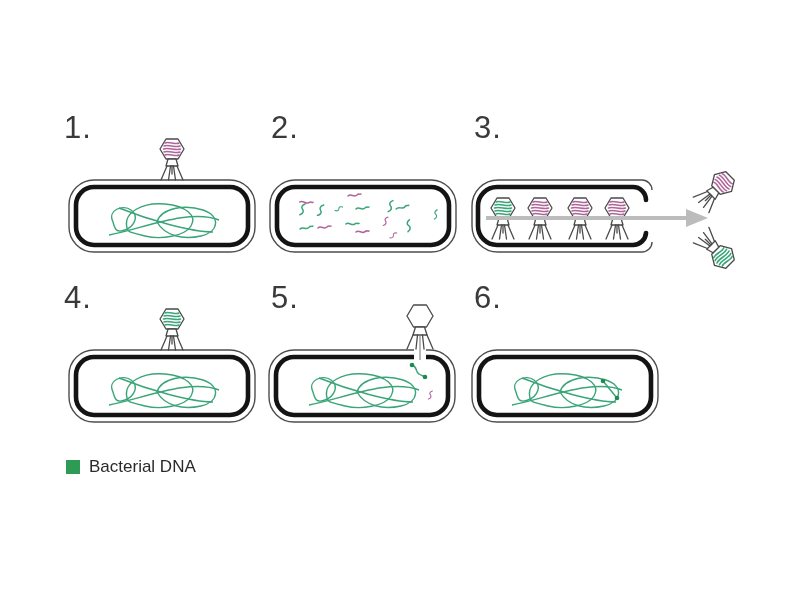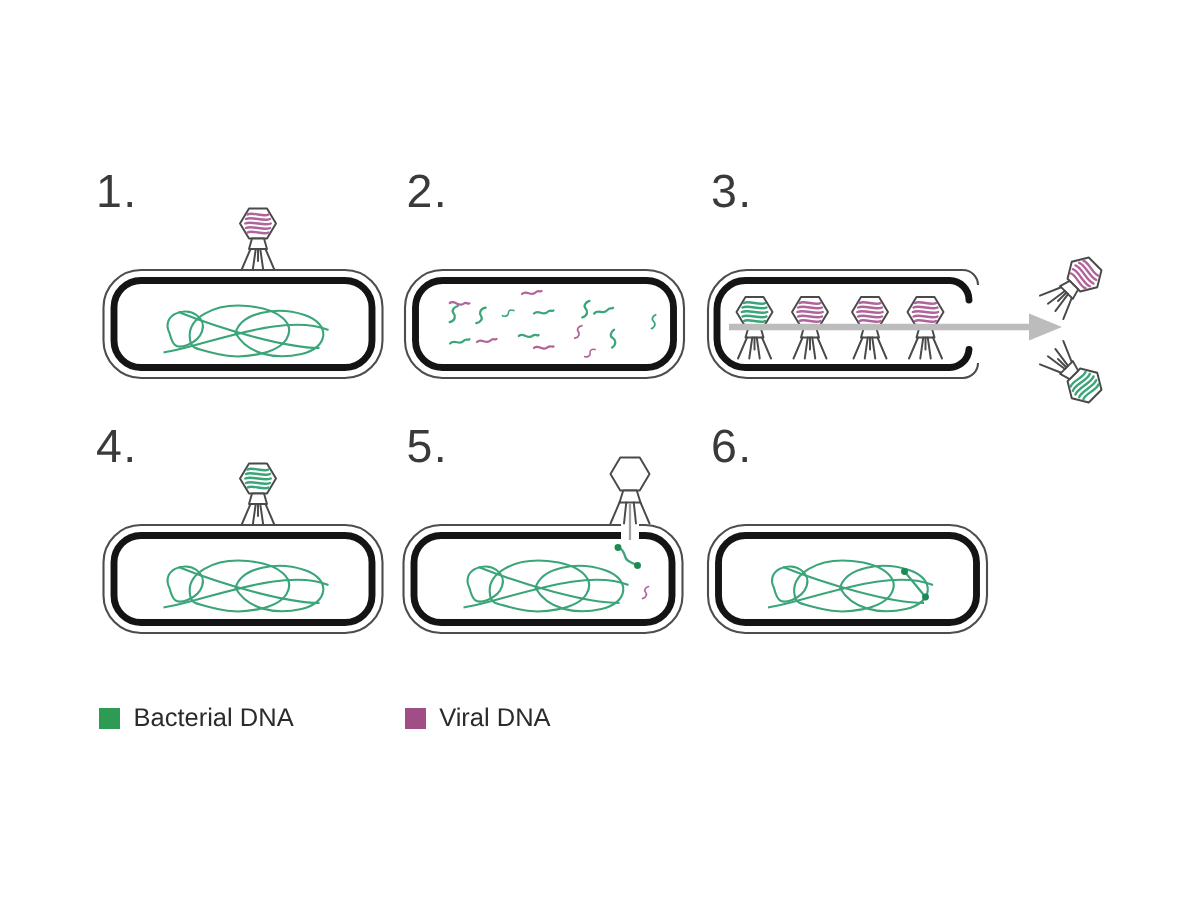--- a/index.html
+++ b/index.html
@@ -1,20 +1,20 @@
 <!DOCTYPE html>
 <html style="--bacterial-dna: #3aa578; --viral-dna: #b0659a; --dna-dot: #1d8a52; --cell-wall: #141414; --cell-outline: #4d4d4d; --phage-outline: #4a4a4a; --arrow: #bcbcbc; --label-text: #3a3a3a; --legend-0: #2d9b54; --legend-1: #a14e86;"><head>
 <meta charset="utf-8">
 <style>
   html,body{margin:0;padding:0;background:#ffffff;}
   .stage{position:relative;width:800px;height:600px;background:#fff;overflow:hidden;
          font-family:"Liberation Sans", sans-serif;}
   .step-num{position:absolute;font-size:31px;color:var(--label-text,#3a3a3a);
             letter-spacing:1px;line-height:1;user-select:none;}
-  .legend{position:absolute;left:66px;top:457px;display:flex;gap:74px;align-items:center;margin-top:12px;}
+  .legend{position:absolute;left:66px;top:457px;display:flex;gap:74px;align-items:center;}
   .legend-item{display:flex;align-items:center;gap:9px;}
   .swatch{width:14px;height:14px;display:inline-block;}
   .swatch-0{background:var(--legend-0,#2d9b54);}
   .swatch-1{background:var(--legend-1,#a14e86);}
   .legend-label{font-size:17px;color:#2b2b2b;}
   svg{position:absolute;left:0;top:0;}
   .o{stroke:var(--cell-outline,#4d4d4d);fill:#fff;stroke-width:1.4;}
   .w{stroke:var(--cell-wall,#141414);fill:none;stroke-width:4.6;stroke-linecap:round;}
   .tang{stroke:var(--bacterial-dna,#3aa578);fill:none;stroke-width:1.4;stroke-linejoin:round;}
   .pb{stroke:var(--phage-outline,#4a4a4a);fill:#fff;stroke-width:1.3;stroke-linejoin:round;}
@@ -213,19 +213,15 @@
         <circle class="dot" cx="617" cy="398" r="2.3"></circle>
       </g>
     </g>
   </svg>
 
   <div class="legend">
     <div class="legend-item">
       <span class="swatch swatch-0"></span>
       <span class="legend-label">Bacterial DNA</span>
     </div>
-    <div class="legend-item">
-      <span class="swatch swatch-1"></span>
-      <span class="legend-label">Viral DNA</span>
-    </div>
   </div>
 
 </div>
 
 </body></html>

